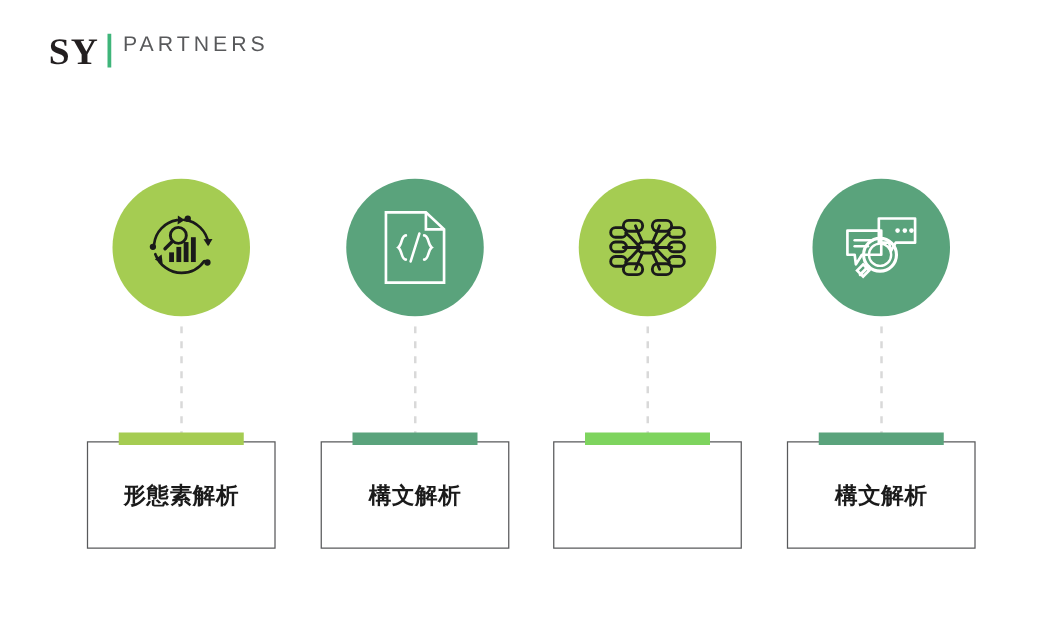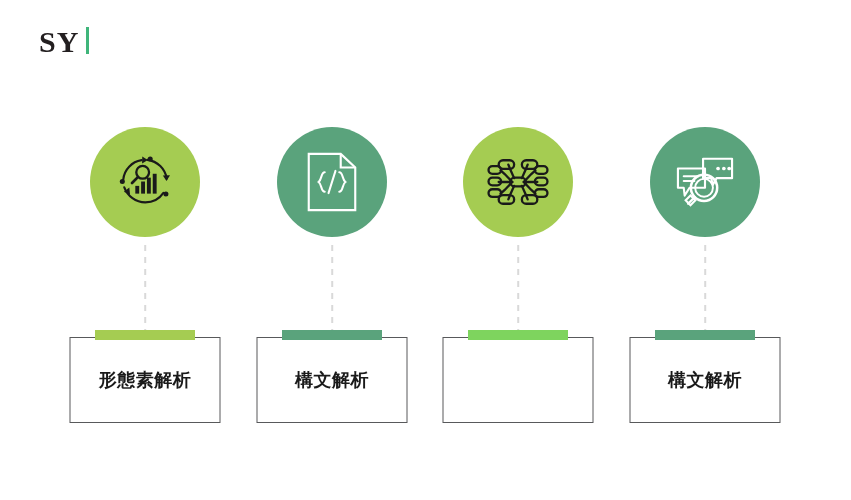--- a/index.html
+++ b/index.html
@@ -48,21 +48,21 @@
   
   #columns {
     position: absolute;
     left: 0;
     top: 0;
     width: 851px;
     height: 500px;
   }
   .column {
     position: absolute;
-    top: 0;
+    top: 16px;
     width: 190px;
     height: 364px;
   }
 
   
   .circle {
     position: absolute;
     top: 127px;
     left: 50%;
     transform: translateX(-50%);
@@ -119,20 +119,21 @@
     letter-spacing: 0.5px;
     font-family: "DejaVu Sans", "Liberation Sans", sans-serif;
   }
 </style>
 </head>
 <body>
 
 <div id="logo">
   <span class="logo-sy">SY</span>
   <span class="logo-divider"></span>
+  <span class="logo-partners">PARTNERS</span>
 </div>
 
 <div id="columns">
     <div class="column" style="left: 50px;">
       <div class="circle" style="background: rgb(165, 204, 82);">
         <svg width="62" height="62" viewBox="0 0 64 64" fill="none" style="color: rgb(26, 26, 26);">
     <g stroke="currentColor" stroke-width="2.2" stroke-linecap="round" stroke-linejoin="round" fill="none">
       <path d="M34.5 9.2 C44.8 10.4 53 18.6 54.4 28.6"></path>
       <path d="M9.6 29.2 C10.6 19.2 18.4 11.0 28.4 9.4"></path>
       <path d="M10.6 37.5 C14.0 46.6 22.5 53.0 32.3 53.0 C40.0 53.0 47.0 49.1 51.0 43.2"></path>

